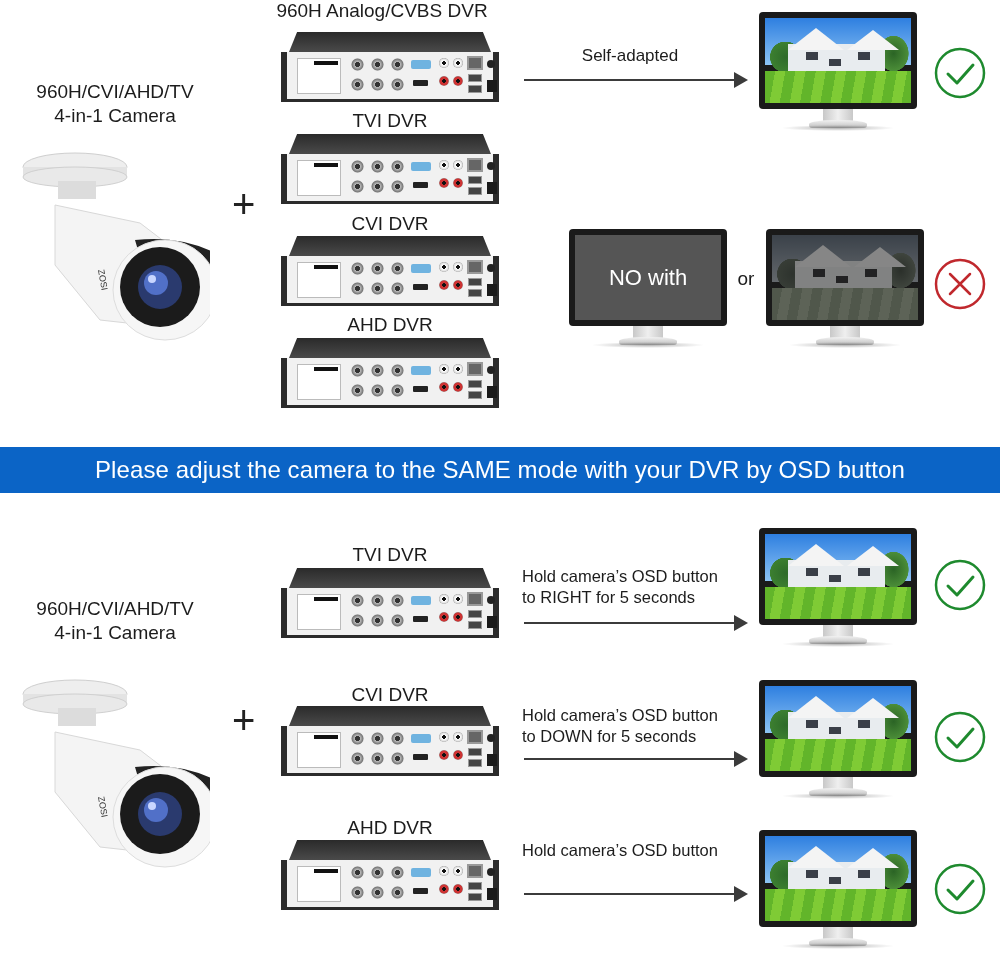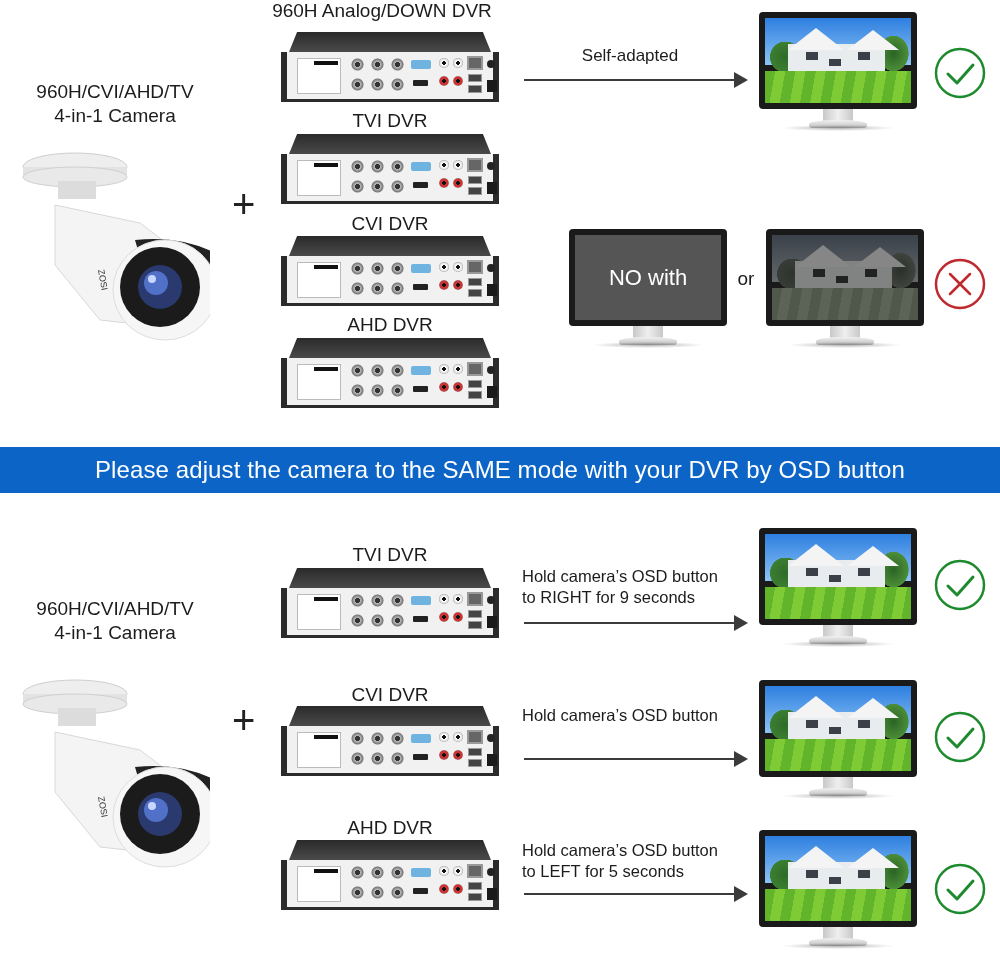--- a/index.html
+++ b/index.html
@@ -74,21 +74,21 @@
     <ellipse cx="140" cy="142" rx="40" ry="40" fill="#1b1b1b"></ellipse>
     <ellipse cx="140" cy="142" rx="22" ry="22" fill="#2a3a6e"></ellipse>
     <ellipse cx="136" cy="138" rx="12" ry="12" fill="#5170c8"></ellipse>
     <ellipse cx="132" cy="134" rx="4" ry="4" fill="#c9d6ff"></ellipse>
     <text x="78" y="125" font-size="9" font-family="Liberation Sans, sans-serif" fill="#333" transform="rotate(80 78 125)">ZOSI</text>
   </svg>
 </div>
 
 <div class="abs plus" style="left:232px; top:184px;">+</div>
 
-<div class="abs label" style="left:262px; top:0px; width:240px;">960H Analog/DOWN DVR</div>
+<div class="abs label" style="left:262px; top:0px; width:240px;">960H Analog/CVBS DVR</div>
 <div class="abs dvr" style="left:279px; top:32px;">
   <div class="top"></div>
     <div class="body">
     <div class="sticker"></div>
     <div class="bnc" style="left:64px;top:6px"></div>
       <div class="bnc" style="left:84px;top:6px"></div>
       <div class="bnc" style="left:104px;top:6px"></div>
     <div class="bnc" style="left:64px;top:26px"></div>
       <div class="bnc" style="left:84px;top:26px"></div>
       <div class="bnc" style="left:104px;top:26px"></div>
@@ -293,21 +293,21 @@
       <div class="rca red" style="left:166px;top:24px"></div>
     <div class="rj" style="left:180px;top:4px"></div>
       <div class="usb" style="left:181px;top:22px"></div>
       <div class="usb" style="left:181px;top:33px"></div>
     <div class="btn" style="left:200px;top:8px"></div>
       <div class="pwr" style="left:200px;top:28px"></div>
   </div>
 </div>
 <div class="abs step-text" style="left:522px; top:566px;">
   <div>Hold camera’s OSD button</div>
-  <div>to RIGHT for 9 seconds</div>
+  <div>to RIGHT for 5 seconds</div>
 </div>
 <div class="abs arrow" style="left:524px; top:622px; width:212px;"></div>
 <div class="abs monitor" style="left:759px; top:528px;">
   <div class="frame">
       <div class="screen scene">
     <div class="sky"></div>
         <div class="trees-l"></div>
         <div class="trees-r"></div>
     <div class="house"></div>
         <div class="roof1"></div>
@@ -348,20 +348,21 @@
       <div class="rca red" style="left:166px;top:24px"></div>
     <div class="rj" style="left:180px;top:4px"></div>
       <div class="usb" style="left:181px;top:22px"></div>
       <div class="usb" style="left:181px;top:33px"></div>
     <div class="btn" style="left:200px;top:8px"></div>
       <div class="pwr" style="left:200px;top:28px"></div>
   </div>
 </div>
 <div class="abs step-text" style="left:522px; top:705px;">
   <div>Hold camera’s OSD button</div>
+  <div>to DOWN for 5 seconds</div>
 </div>
 <div class="abs arrow" style="left:524px; top:758px; width:212px;"></div>
 <div class="abs monitor" style="left:759px; top:680px;">
   <div class="frame">
       <div class="screen scene">
     <div class="sky"></div>
         <div class="trees-l"></div>
         <div class="trees-r"></div>
     <div class="house"></div>
         <div class="roof1"></div>
@@ -402,21 +403,20 @@
       <div class="rca red" style="left:166px;top:24px"></div>
     <div class="rj" style="left:180px;top:4px"></div>
       <div class="usb" style="left:181px;top:22px"></div>
       <div class="usb" style="left:181px;top:33px"></div>
     <div class="btn" style="left:200px;top:8px"></div>
       <div class="pwr" style="left:200px;top:28px"></div>
   </div>
 </div>
 <div class="abs step-text" style="left:522px; top:840px;">
   <div>Hold camera’s OSD button</div>
-  <div>to LEFT for 5 seconds</div>
 </div>
 <div class="abs arrow" style="left:524px; top:893px; width:212px;"></div>
 <div class="abs monitor" style="left:759px; top:830px;">
   <div class="frame">
       <div class="screen scene">
     <div class="sky"></div>
         <div class="trees-l"></div>
         <div class="trees-r"></div>
     <div class="house"></div>
         <div class="roof1"></div>

